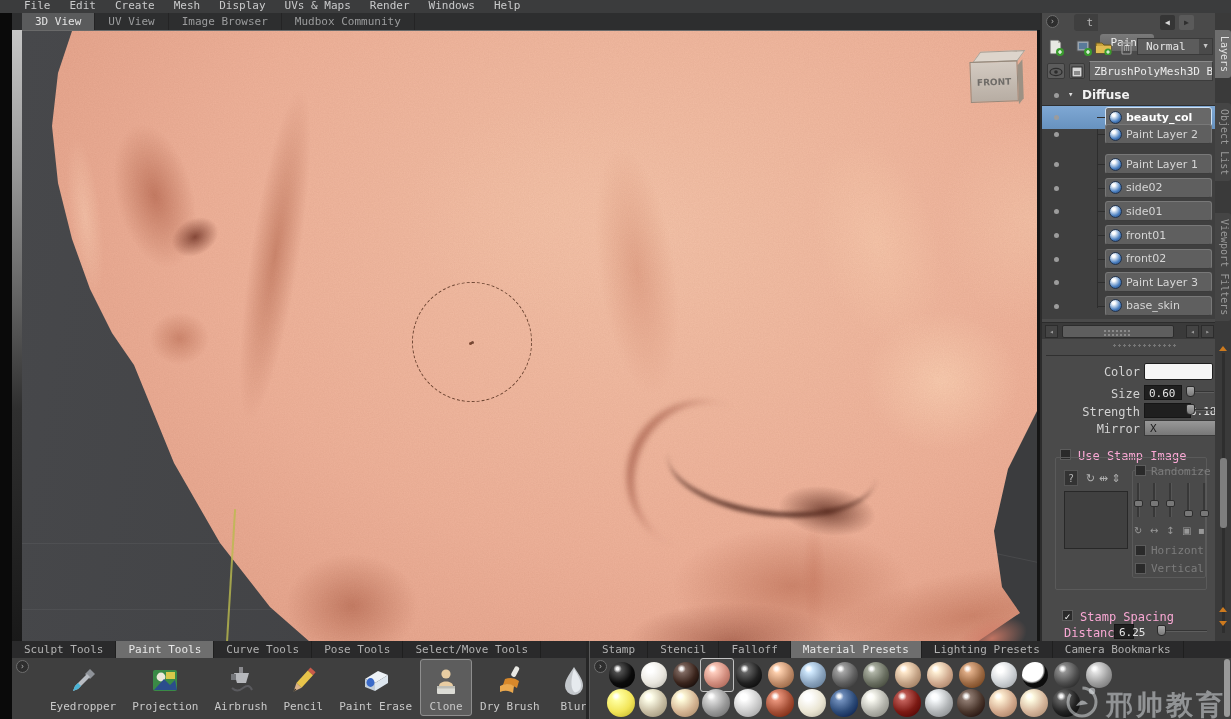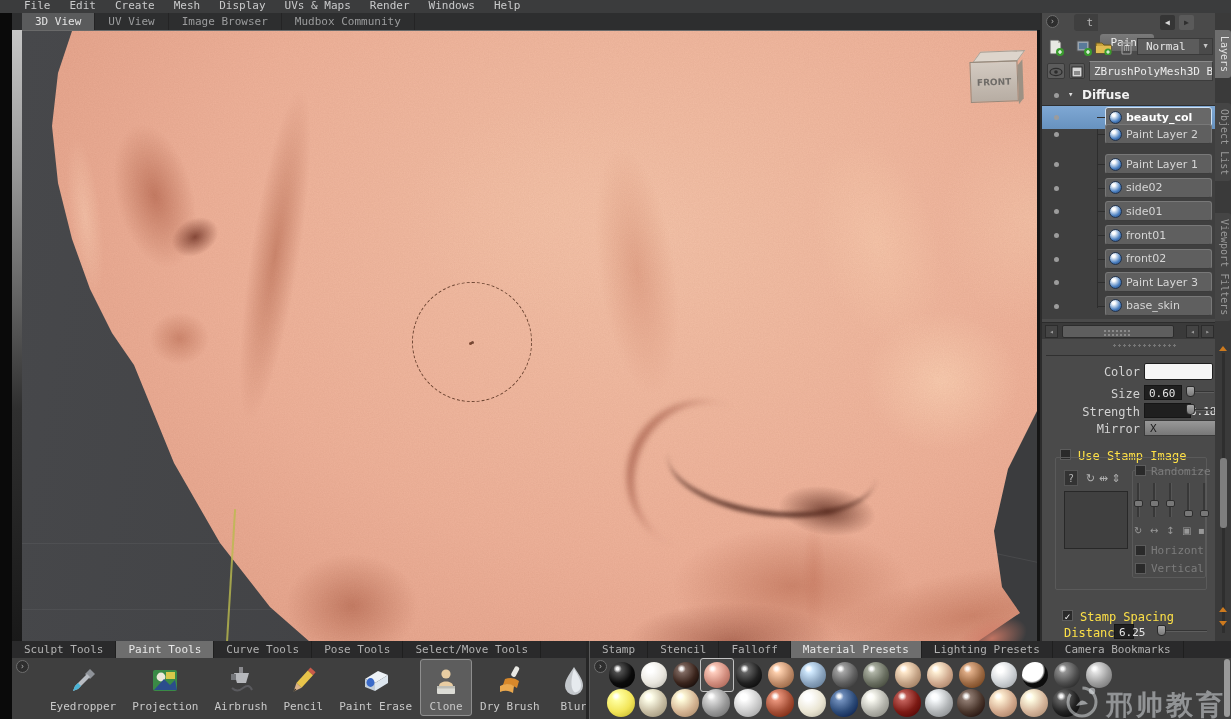--- a/index.html
+++ b/index.html
@@ -102,21 +102,21 @@
   .prop-input { position:absolute; background:#1f1f1f; border:1px solid #151515; color:#e4e4e4;
     font-size:11px; padding:1px 0 0 4px; }
   .knob { position:absolute; width:9px; height:11px; background:linear-gradient(#a8a8a8,#7a7a7a);
     border:1px solid #2a2a2a; border-radius:2px 2px 4px 4px; }
   .track { position:absolute; height:2px; background:#353535; border-bottom:1px solid #5e5e5e; }
   #color-swatch { left:102px; top:350px; width:69px; height:17px; background:#f6f6f6; border:1px solid #1e1e1e; border-radius:2px; }
   #mirror-dd { left:102px; top:407px; width:73px; height:16px; background:linear-gradient(#989898,#787878);
     border:1px solid #3a3a3a; color:#1e1e1e; font-size:11px; padding:1px 0 0 5px; }
   .checkbox { position:absolute; width:11px; height:11px; background:#2a2a2a; border:1px solid #5c5c5c;
     color:#f2f2f2; font-size:10px; line-height:11px; text-align:center; }
-  .cb-label { position:absolute; font-size:12px; color:#fde047; }
+  .cb-label { position:absolute; font-size:12px; color:#f9a8d4; }
   .cb-label.dim { color:#7c7c7c; }
   .groupbox { position:absolute; border:1px solid #5a5a5a; border-radius:2px; }
   #stamp-help { left:22px; top:457px; width:14px; height:16px; background:#333; border:1px solid #555;
     color:#b8b8b8; font-size:10px; text-align:center; line-height:15px; }
   .mini-icn { position:absolute; color:#b0b0b0; font-size:11px; font-family:"DejaVu Sans",sans-serif; }
   #stamp-preview { left:22px; top:478px; width:64px; height:58px; background:#404040; border:1px solid #282828; }
   .vslider-track { position:absolute; width:3px; height:34px; background:#383838; border-right:1px solid #565656; }
   .vslider-knob { position:absolute; width:9px; height:7px; background:#787878; border:1px solid #2e2e2e; border-radius:2px; }
   .dim-icn { position:absolute; color:#989898; font-size:10px; font-family:"DejaVu Sans",sans-serif; }
 

